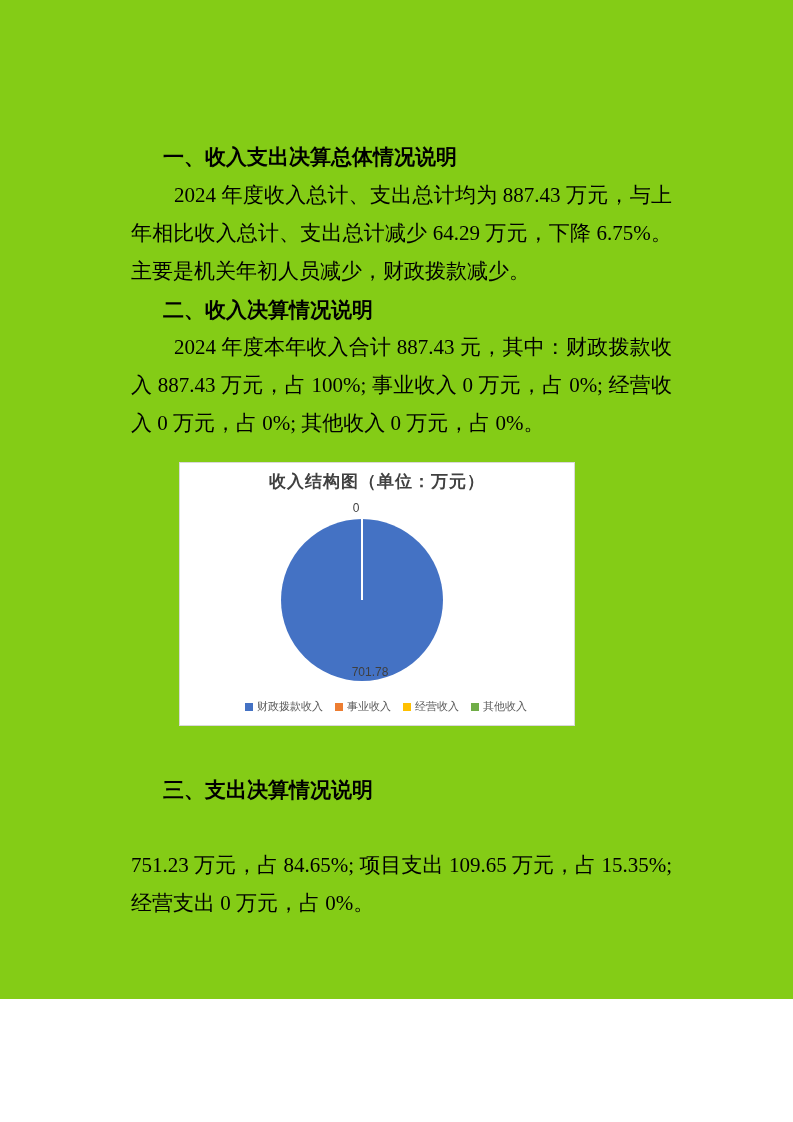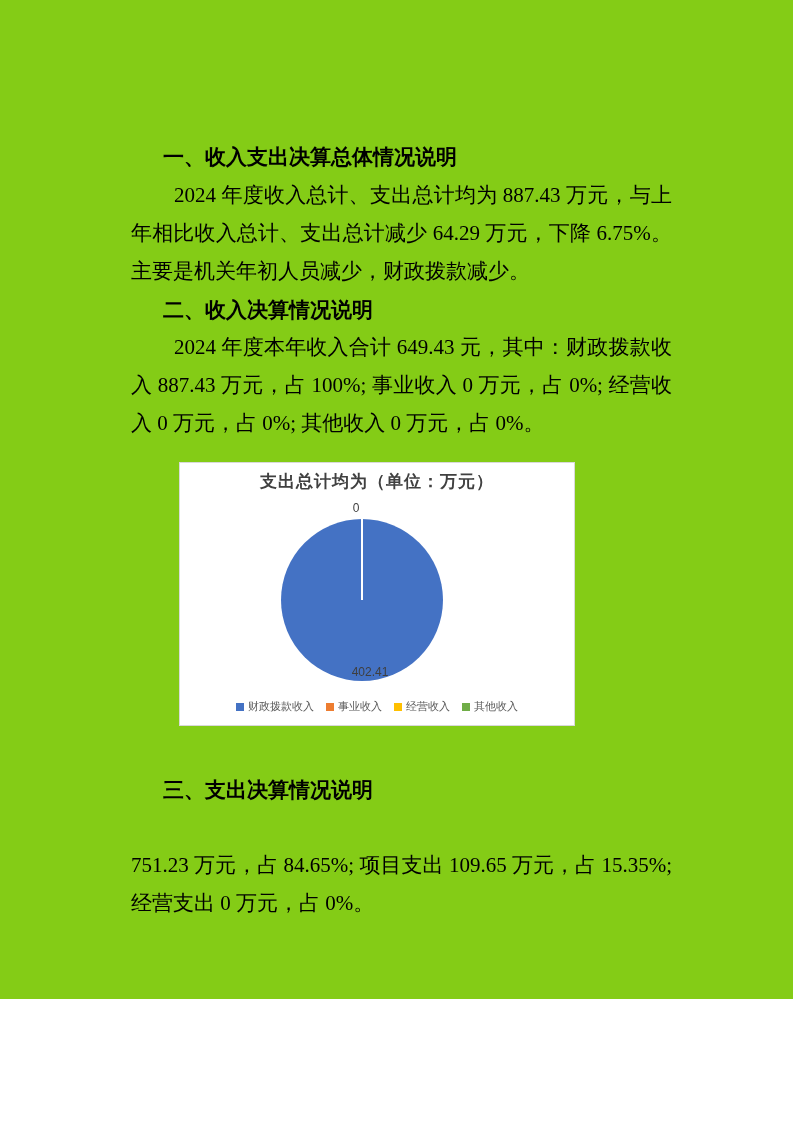--- a/index.html
+++ b/index.html
@@ -30,53 +30,53 @@
     font-size:17px;font-weight:bold;color:#404040;letter-spacing:1px;
   }
   .pie-svg{position:absolute;left:0;top:0;width:394px;height:262px;}
   .dlabel{
     position:absolute;font-size:12px;color:#3f3f3f;
     transform:translate(-50%,-50%);white-space:nowrap;
   }
   .dl-zero{left:176px;top:45px;}
   .dl-main{left:190px;top:209px;}
   .legend{
-    position:absolute;left:0;bottom:11px;width:100%;
+    position:absolute;left:9px;bottom:11px;width:100%;
     display:flex;justify-content:center;align-items:center;gap:12px;
     font-size:11px;color:#595959;
   }
   .legend-item{display:flex;align-items:center;gap:4px;}
   .swatch{width:8px;height:8px;display:inline-block;flex:none;}
 </style>
 </head>
 <body>
 
 <div class="page">
 
   <div class="heading" style="top:144px">一、收入支出决算总体情况说明</div>
   <div class="bline indent just" style="top:183px">2024 年度收入总计、支出总计均为 887.43 万元，与上</div>
   <div class="bline just" style="top:221px">年相比收入总计、支出总计减少 64.29 万元，下降 6.75%。</div>
   <div class="bline" style="top:259px">主要是机关年初人员减少，财政拨款减少。</div>
 
   <div class="heading" style="top:297px">二、收入决算情况说明</div>
-  <div class="bline indent just" style="top:335px">2024 年度本年收入合计 649.43 元，其中：财政拨款收</div>
+  <div class="bline indent just" style="top:335px">2024 年度本年收入合计 887.43 元，其中：财政拨款收</div>
   <div class="bline just" style="top:373px">入 887.43 万元，占 100%; 事业收入 0 万元，占 0%; 经营收</div>
   <div class="bline" style="top:411px">入 0 万元，占 0%; 其他收入 0 万元，占 0%。</div>
 
   <div class="chartbox">
-    <div class="chart-title">支出总计均为（单位：万元）</div>
+    <div class="chart-title">收入结构图（单位：万元）</div>
     <svg class="pie-svg" viewBox="0 0 394 262" xmlns="http://www.w3.org/2000/svg">
         <circle cx="182" cy="137" r="81" fill="#4472C4"></circle>
         <line x1="182" y1="137" x2="182" y2="56" stroke="#ffffff" stroke-width="2"></line>
         <line x1="182" y1="137" x2="181.99999999999997" y2="56" stroke="#ffffff" stroke-width="2"></line>
         <line x1="182" y1="137" x2="181.99999999999997" y2="56" stroke="#ffffff" stroke-width="2"></line>
         <line x1="182" y1="137" x2="181.99999999999997" y2="56" stroke="#ffffff" stroke-width="2"></line>
       </svg>
     <div class="dlabel dl-zero">0</div>
-    <div class="dlabel dl-main">402.41</div>
+    <div class="dlabel dl-main">701.78</div>
     <div class="legend">
       <div class="legend-item">
         <span class="swatch" style="background: rgb(68, 114, 196);"></span>
         <span>财政拨款收入</span>
       </div>
       <div class="legend-item">
         <span class="swatch" style="background: rgb(237, 125, 49);"></span>
         <span>事业收入</span>
       </div>
       <div class="legend-item">

